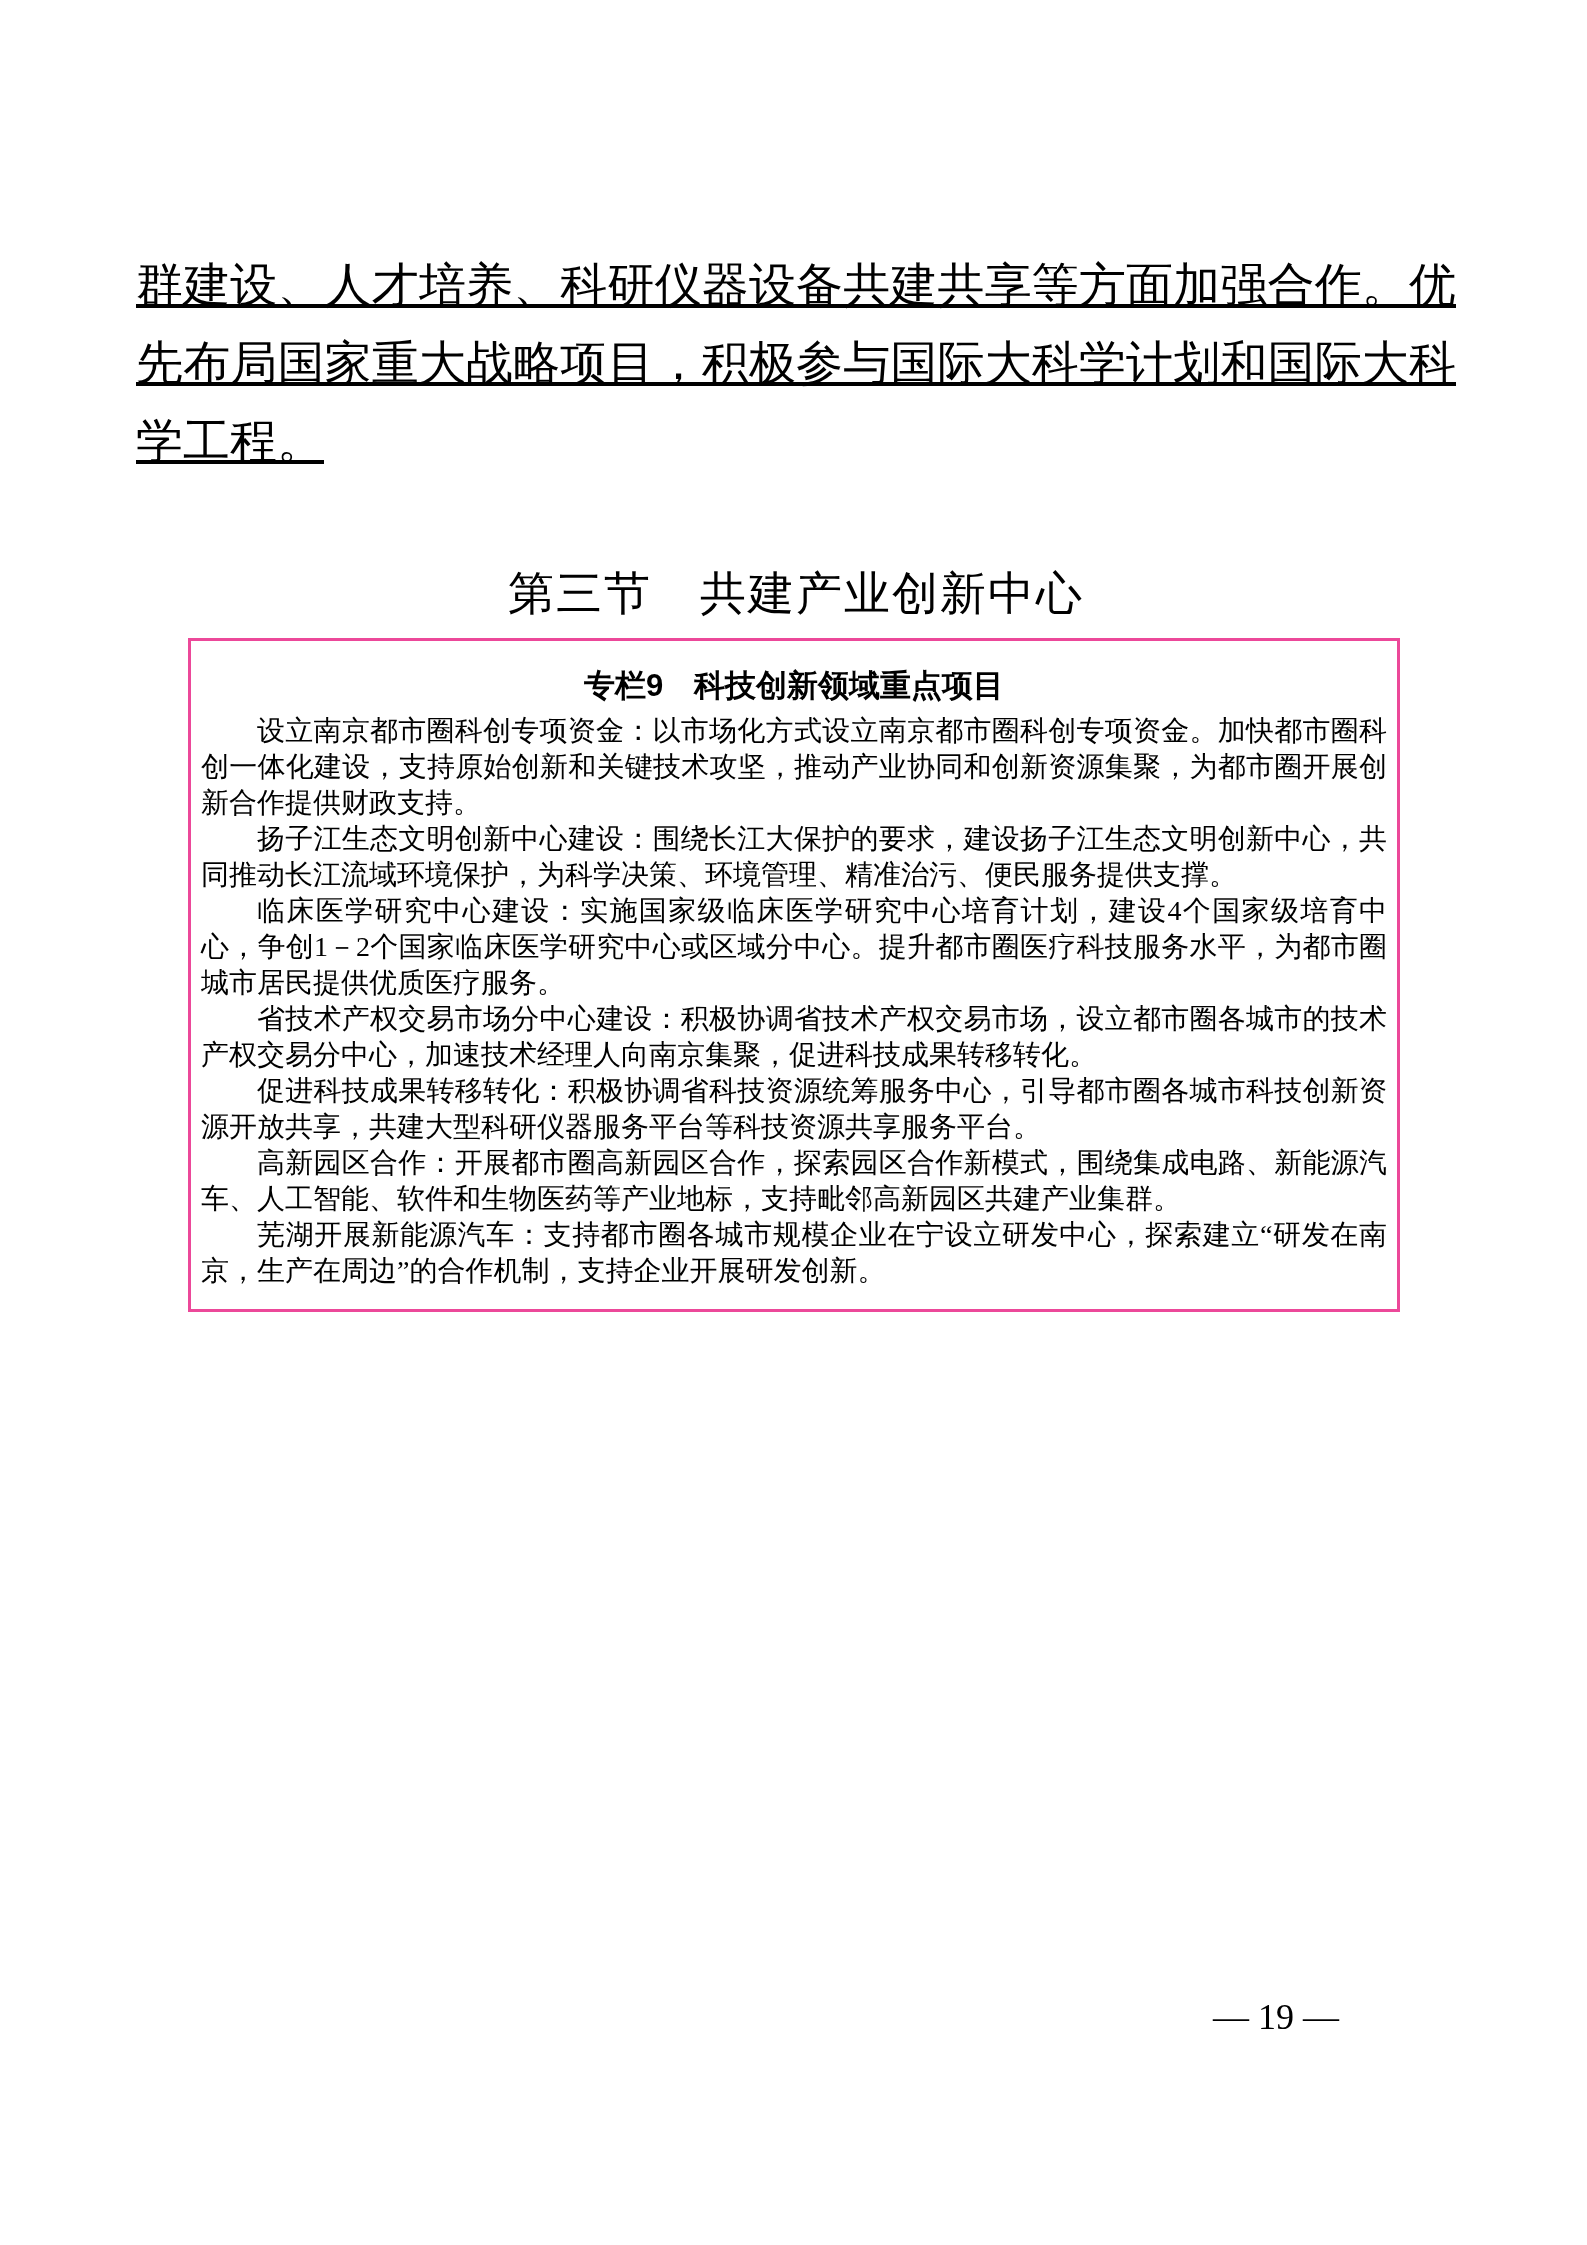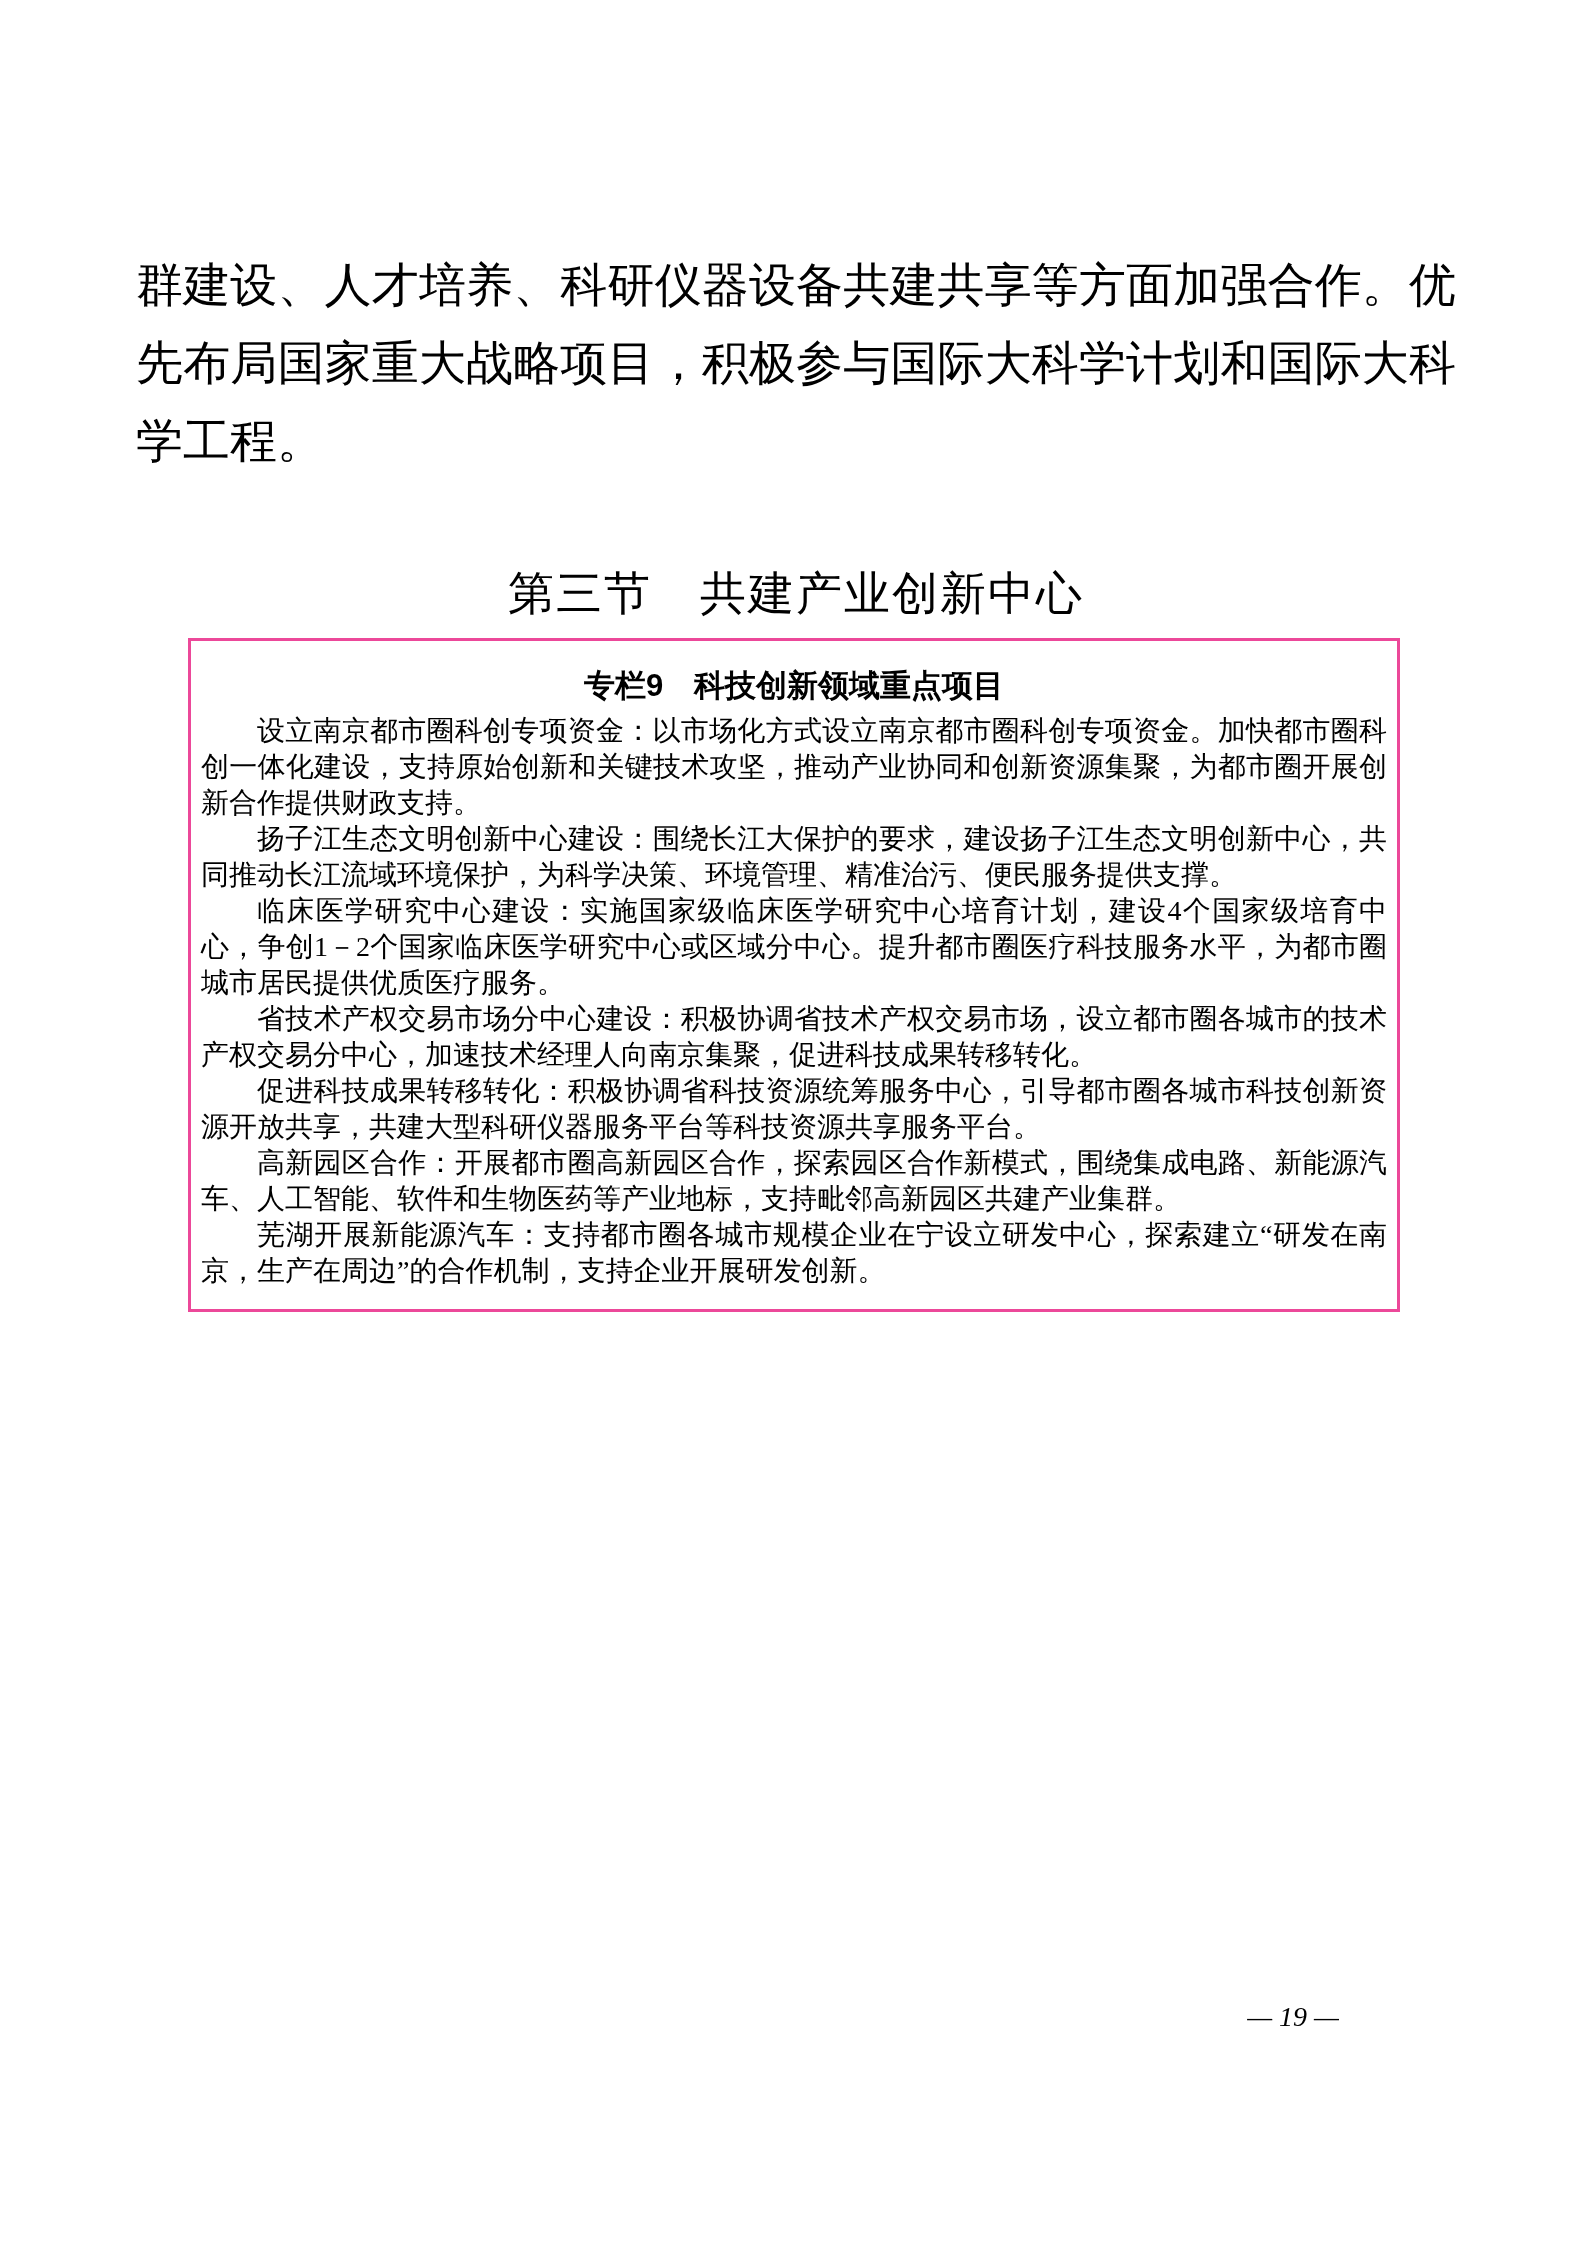--- a/index.html
+++ b/index.html
@@ -17,21 +17,21 @@
     left: 136px;
     top: 0;
     width: 1320px;
   }
   .body-para {
     font-size: 47px;
     line-height: 78px;
     text-align: justify;
     margin: 0;
   }
-  #para1 { margin-top: 246px; }
+  #para1 { margin-top: 246px; text-decoration: underline; }
   #para2 { margin-top: 76px; text-indent: 2em; }
   .section-heading {
     font-size: 46px;
     line-height: 80px;
     text-align: center;
     font-weight: normal;
     margin: 74px 0 0 0;
     letter-spacing: 2px;
   }
   .feature-box {
@@ -54,25 +54,24 @@
     font-size: 28px;
     line-height: 36px;
     margin: 0;
     text-align: justify;
     text-indent: 2em;
   }
   .page-number {
     position: absolute;
     top: 1996px;
     right: 248px;
-    font-size: 28px;
+    font-size: 36px;
     line-height: 42px;
     text-align: left;
     white-space: nowrap;
-    font-style: italic;
   }
 </style>
 </head>
 <body>
 
 <div class="page-content">
 
   <p id="para1" class="body-para">群建设、人才培养、科研仪器设备共建共享等方面加强合作。优先布局国家重大战略项目，积极参与国际大科学计划和国际大科学工程。</p>
 
   <h2 class="section-heading">第三节　共建产业创新中心</h2>

